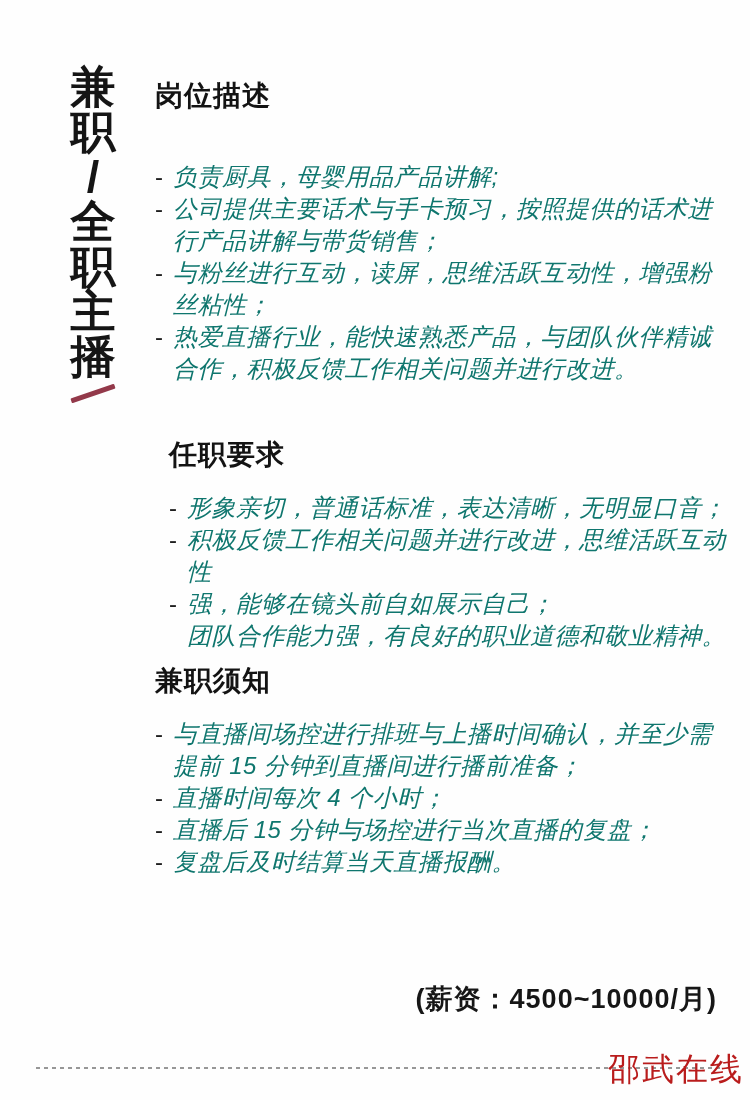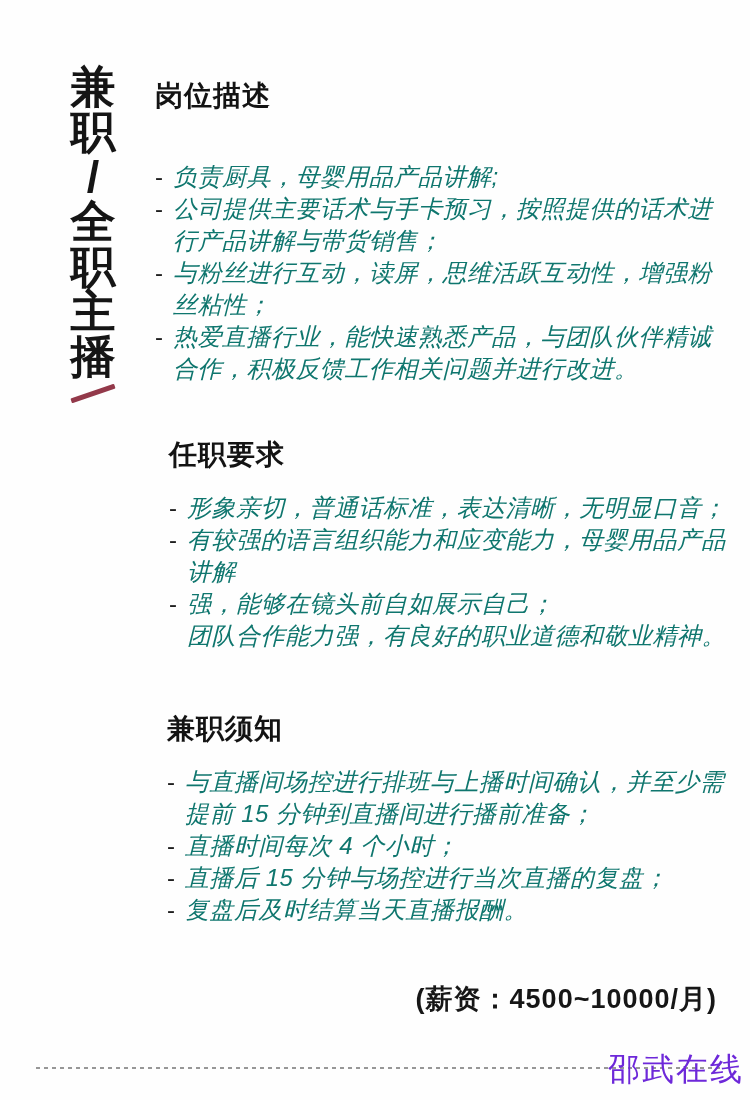--- a/index.html
+++ b/index.html
@@ -44,21 +44,21 @@
 
   
   .content {
     position: absolute;
     left: 155px; top: 0;
     width: 560px;
   }
   .sec { position: absolute; left: 0; width: 560px; }
   .sec-0 { top: 58px; margin-top: 21px; }
   .sec-1 { top: 438px; margin-left: 14px; }
-  .sec-2 { top: 712px; margin-left: 12px; }
+  .sec-2 { top: 664px; }
   .sec h2 {
     margin: 0;
     font-size: 28px;
     line-height: 34px;
     font-weight: 700;
     color: #131313;
     letter-spacing: 1px;
   }
   .sec-0 .items { margin-top: 48px; }
   .sec-1 .items { margin-top: 20px; }
@@ -100,21 +100,21 @@
     left: 36px; right: 30px; top: 1067px;
     height: 2px;
     background: repeating-linear-gradient(90deg, #979797 0px, #979797 4px, transparent 4px, transparent 8px);
   }
 
   
   .watermark {
     position: absolute;
     right: 6px; top: 1048px;
     font-size: 32px;
-    color: #6d28d9;
+    color: #b91c1c;
     letter-spacing: 2px;
     z-index: 2;
   }
 </style>
 </head>
 <body>
 
 <div class="page">
 
   <div class="vtitle">
@@ -154,21 +154,21 @@
 
     <section class="sec sec-1">
       <h2>任职要求</h2>
       <div class="items">
         <div class="item">
           <span class="dash">-</span>
           <span class="txt">形象亲切，普通话标准，表达清晰，无明显口音；</span>
         </div>
         <div class="item">
           <span class="dash">-</span>
-          <span class="txt">有较强的语言组织能力和应变能力，母婴用品产品讲解</span>
+          <span class="txt">积极反馈工作相关问题并进行改进，思维活跃互动性</span>
         </div>
         <div class="item">
           <span class="dash">-</span>
           <span class="txt">强，能够在镜头前自如展示自己；</span>
         </div>
         <div class="item">
           <span class="dash"></span>
           <span class="txt">团队合作能力强，有良好的职业道德和敬业精神。</span>
         </div>
       </div>

